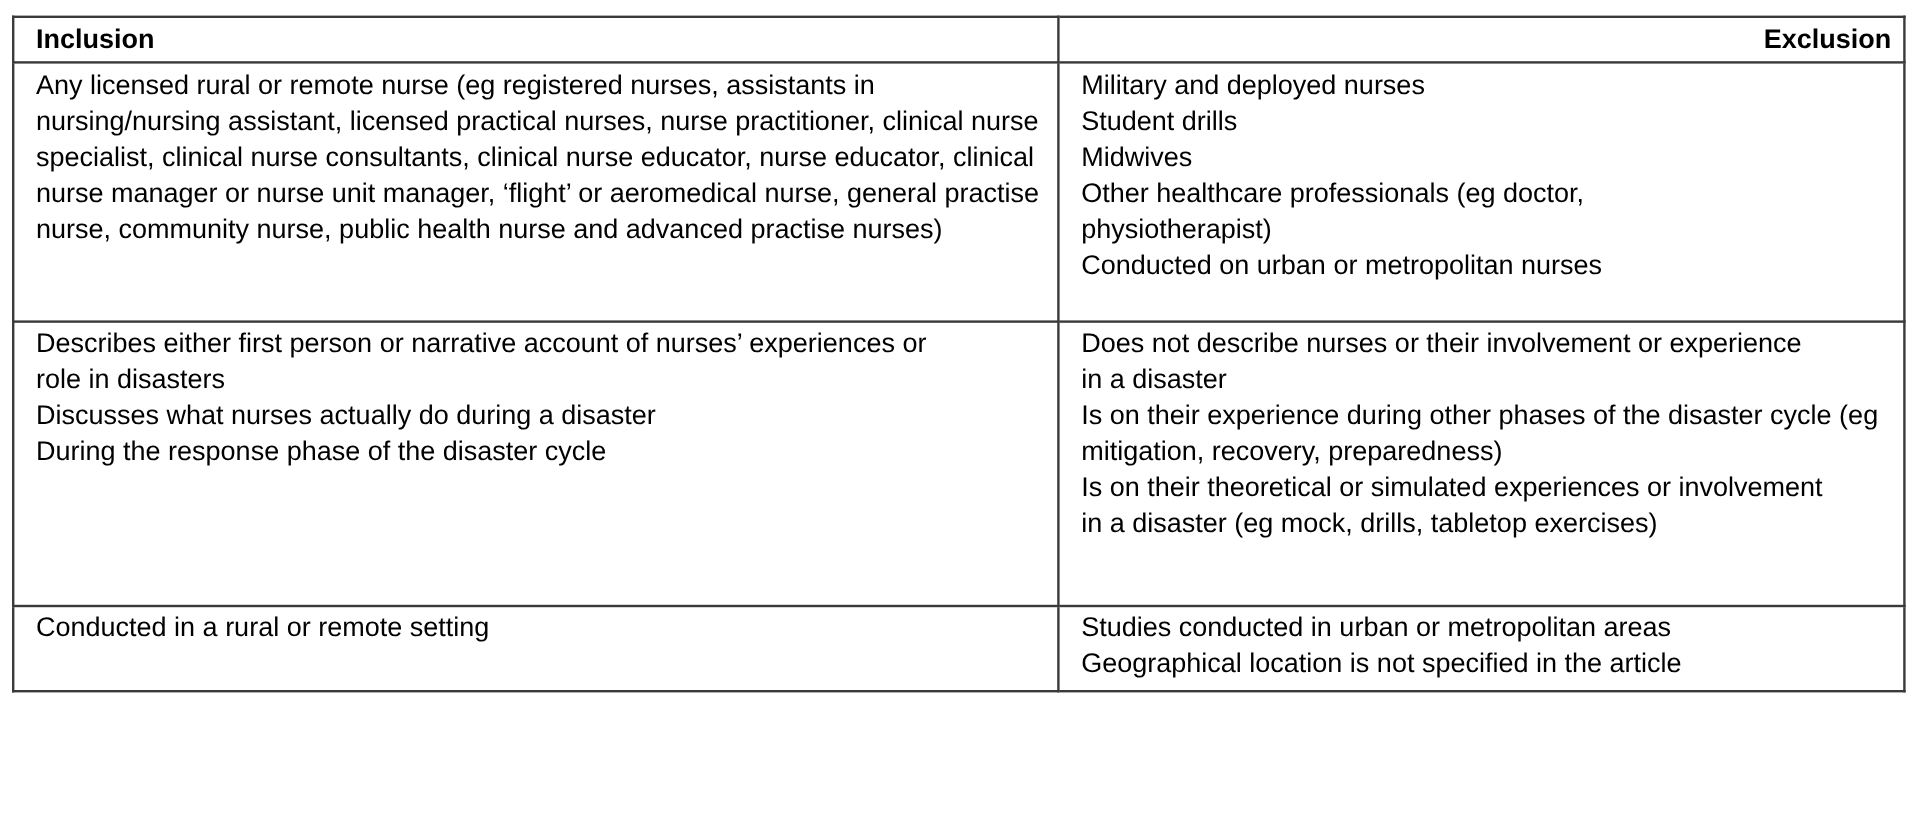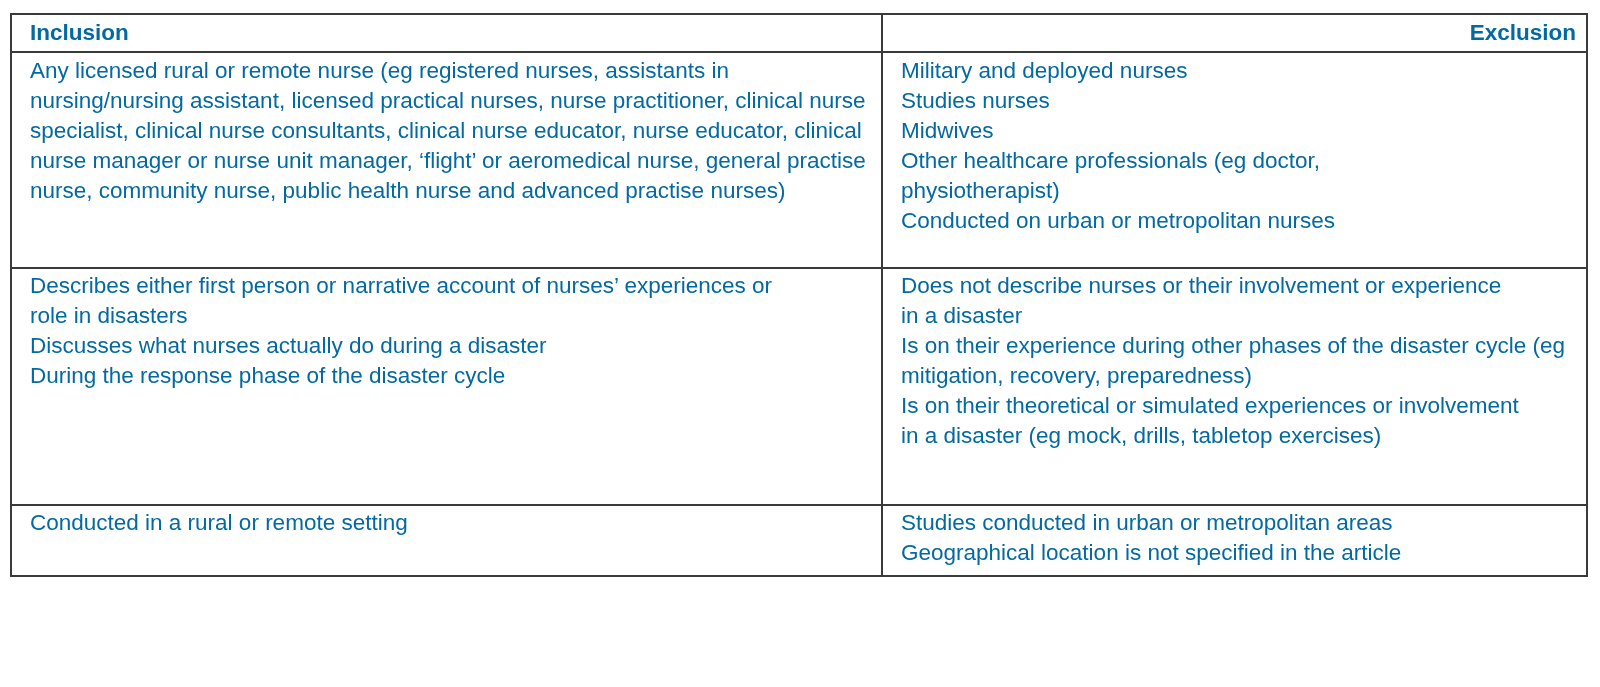--- a/index.html
+++ b/index.html
@@ -2,21 +2,21 @@
 <html><head>
 <meta charset="utf-8">
 <style>
   html, body { margin: 0; padding: 0; background: #ffffff; }
   body { width: 1600px; height: 687px; position: relative; overflow: hidden; }
   .tbl {
     position: absolute; left: 10px; top: 13px;
     width: 1578px;
     border-collapse: collapse;
     font-family: "Liberation Sans", sans-serif;
-    color: #0369a1;
+    color: #000000;
     table-layout: fixed;
   }
   .tbl td, .tbl th {
     border: 2px solid #3a3a3a;
     vertical-align: top;
     padding: 0 10px 0 18px;
     font-size: 22.5px;
     line-height: 30px;
     font-weight: normal;
     text-align: left;
@@ -41,21 +41,21 @@
       <th class="excl">Exclusion</th>
     </tr>
   </thead>
   <tbody>
     <tr class="r1">
       <td>
         <span class="line">Any licensed rural or remote nurse (eg registered nurses, assistants in nursing/nursing assistant, licensed practical nurses, nurse practitioner, clinical nurse specialist, clinical nurse consultants, clinical nurse educator, nurse educator, clinical nurse manager or nurse unit manager, ‘flight’ or aeromedical nurse, general practise nurse, community nurse, public health nurse and advanced practise nurses)</span>
       </td>
       <td>
         <span class="line">Military and deployed nurses</span>
-        <span class="line">Studies nurses</span>
+        <span class="line">Student drills</span>
         <span class="line">Midwives</span>
         <span class="line" style="padding-right:210px">Other healthcare professionals (eg doctor, physiotherapist)</span>
         <span class="line">Conducted on urban or metropolitan nurses</span>
       </td>
     </tr>
     <tr class="r2">
       <td>
         <span class="line" style="padding-right:80px">Describes either first person or narrative account of nurses’ experiences or role in disasters</span>
         <span class="line">Discusses what nurses actually do during a disaster</span>
         <span class="line">During the response phase of the disaster cycle</span>

